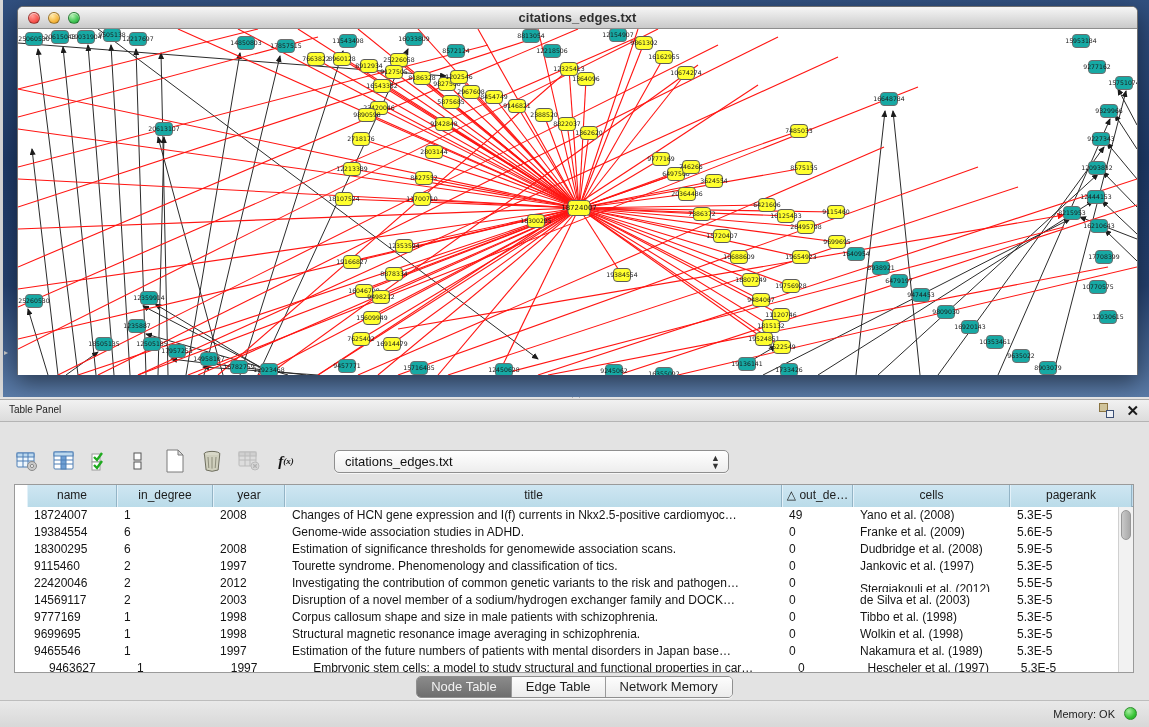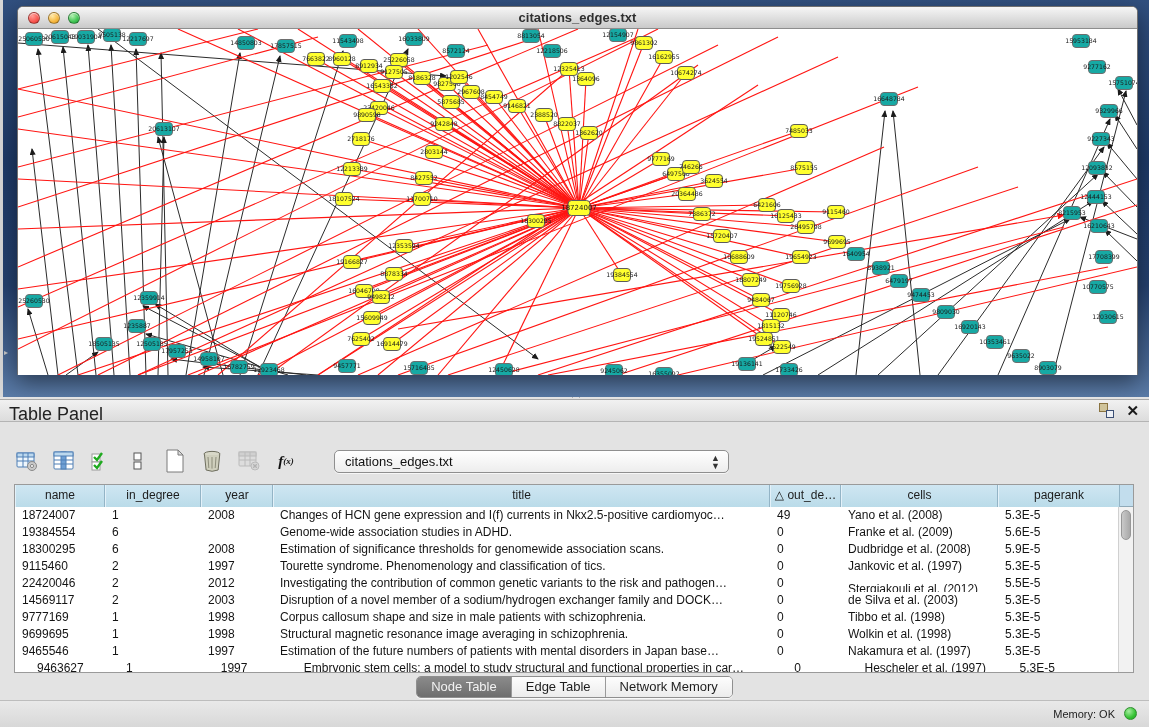--- a/index.html
+++ b/index.html
@@ -27,39 +27,39 @@
   .win-title { text-align:center; line-height:21px; font-size:13px; color:#2f2f2f; font-weight:bold; }
   .canvas { position:relative; width:1119px; height:346px; background:#ffffff; overflow:hidden; }
   svg text { font-family:"DejaVu Sans",sans-serif; }
 
   
   .table-panel { position:absolute; left:0; top:397px; width:1149px; height:330px; background:#e3e3e3; }
   .grip { position:absolute; left:569px; top:1px; width:10px; height:5px; color:#8a8a8a; font-size:7px; line-height:4px; }
   .panel-header { position:absolute; left:0; top:2px; width:1149px; height:23px;
                   background:linear-gradient(180deg,#f1f1f1,#dcdcdc);
                   border-top:1px solid #a8a8a8; border-bottom:1px solid #b4b4b4; }
-  .panel-title { position:absolute; left:9px; top:4px; font-size:18px; color:#222; }
+  .panel-title { position:absolute; left:9px; top:4px; font-size:10px; color:#222; }
   .panel-header .hicons { position:absolute; right:10px; top:3px; display:flex; gap:12px; align-items:center; }
   .float-ic { width:15px; height:15px; position:relative; cursor:default; }
   .float-ic .sq1 { position:absolute; left:0; top:0; width:9px; height:9px; border:1.5px solid #8a7340; background:#cfc39a; }
   .float-ic .sq2 { position:absolute; right:0; bottom:0; width:8px; height:8px; border:1.5px solid #3c4f74; background:#eef1f6; }
   .close-x { font-size:15px; font-weight:bold; color:#1a1a1a; line-height:15px; }
 
   .toolbar { position:absolute; left:14px; top:49px; height:30px; display:flex; align-items:center; gap:11px; }
   .tool { width:26px; height:26px; display:flex; align-items:center; justify-content:center; }
   .fx { font-size:15px; color:#111; font-style:italic; font-family:"Liberation Serif",serif; font-weight:bold; }
   .fx small { font-size:9px; }
   .combo { margin-left:24px; width:395px; height:23px; border:1px solid #8f8f8f; border-radius:5px;
            background:linear-gradient(180deg,#ffffff,#ededed); position:relative;
            font-size:13px; color:#111; line-height:21px; padding-left:10px;
            box-shadow:0 1px 0 rgba(255,255,255,.7); }
   .combo .arrows { position:absolute; right:8px; top:3px; font-size:9px; color:#333; line-height:8px; text-align:center; }
 
   .tablebox { position:absolute; left:14px; top:87px; width:1120px; height:189px;
-              background:#fff; border:1px solid #9a9a9a; overflow:hidden; }
+              background:#fff; border:1px solid #9a9a9a; overflow:hidden;padding-left:12px; }
   .thead { display:flex; height:22px; background:#c2dded; border-bottom:1px solid #8fa9b8; }
   .th { height:22px; border-right:1px solid #93b4c6; border-left:1px solid #e3f1f9;
         font-size:12px; color:#1c1c1c; text-align:center; line-height:21px;
         overflow:hidden; white-space:nowrap; background:linear-gradient(180deg,#cfe6f2,#badbe9); }
   .trow { display:flex; height:17px; }
   .td { font-size:12px; color:#141414; line-height:17px; padding-left:7px;
         overflow:hidden; white-space:nowrap; }
   .vscroll { position:absolute; right:0; top:22px; width:15px; height:166px;
              background:#f2f2f2; border-left:1px solid #d0d0d0; }
   .vthumb { position:absolute; left:2px; top:3px; width:10px; height:30px; border-radius:6px;
@@ -652,21 +652,21 @@
             <div class="td" style="width: 71px;">0</div>
             <div class="td" style="width: 157px;">Wolkin et al. (1998)</div>
             <div class="td" style="width: 122px;">5.3E-5</div>
           </div>
           <div class="trow">
             <div class="td" style="width: 90px;">9465546</div>
             <div class="td" style="width: 96px;">1</div>
             <div class="td" style="width: 72px;">1997</div>
             <div class="td" style="width: 497px;">Estimation of the future numbers of patients with mental disorders in Japan base…</div>
             <div class="td" style="width: 71px;">0</div>
-            <div class="td" style="width: 157px;">Nakamura et al. (1997)</div>
+            <div class="td" style="width: 157px;">Nakamura et al. (1989)</div>
             <div class="td" style="width: 122px;">5.3E-5</div>
           </div>
           <div class="trow">
             <div class="td" style="width: 90px; margin-left: 15px;">9463627</div>
             <div class="td" style="width: 96px;">1</div>
             <div class="td" style="width: 72px;">1997</div>
             <div class="td" style="width: 497px; margin-left: 12px;">Embryonic stem cells: a model to study structural and functional properties in car…</div>
             <div class="td" style="width: 71px;">0</div>
             <div class="td" style="width: 157px;">Hescheler et al. (1997)</div>
             <div class="td" style="width: 122px;">5.3E-5</div>

